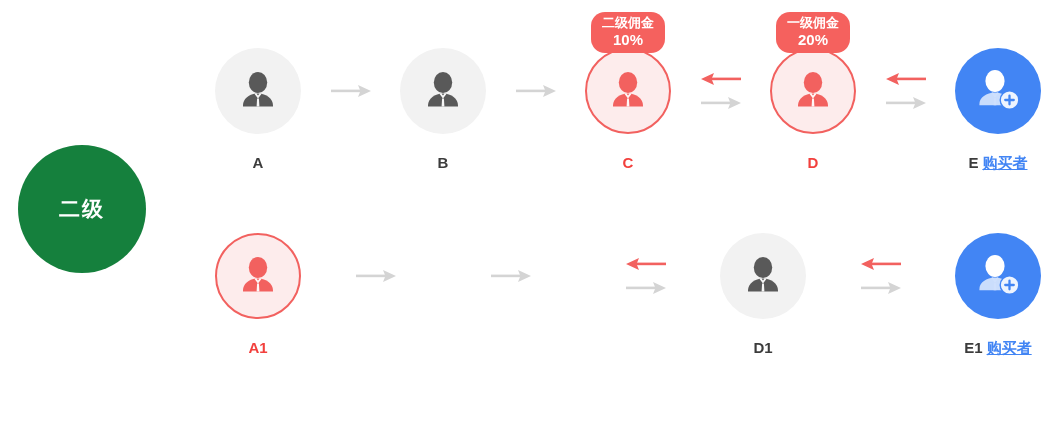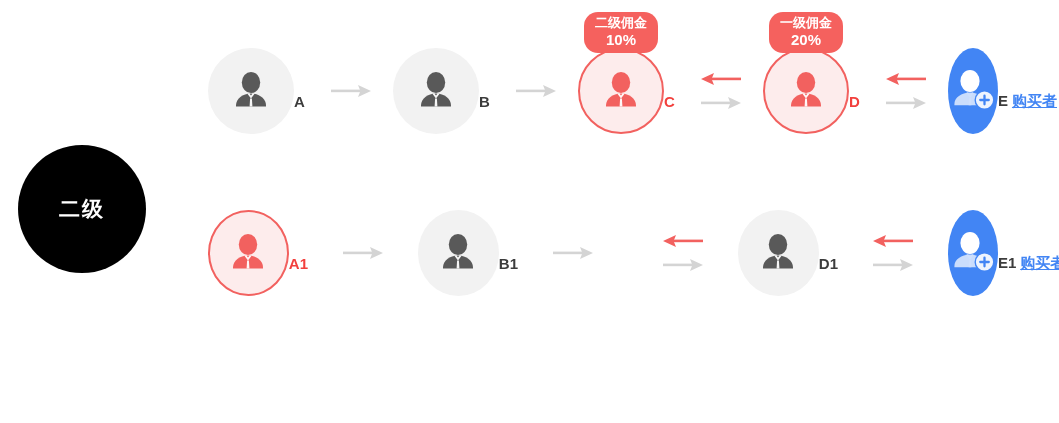--- a/index.html
+++ b/index.html
@@ -16,21 +16,21 @@
   }
 
   
   .level-circle {
     position: absolute;
     left: 18px;
     top: 145px;
     width: 128px;
     height: 128px;
     border-radius: 50%;
-    background: #000000;
+    background: #15803d;
     display: flex;
     align-items: center;
     justify-content: center;
     text-align: center;
   }
   .level-circle .level-text {
     color: #ffffff;
     font-size: 21px;
     font-weight: bold;
     letter-spacing: 2px;
@@ -39,27 +39,28 @@
   
   .flow-row {
     position: absolute;
     left: 208px;
     width: 840px;
     height: 160px;
     display: flex;
     align-items: flex-start;
   }
   #row-1 { top: 48px; }
-  #row-2 { top: 210px; }
+  #row-2 { top: 233px; }
 
   .node {
     position: relative;
     width: 100px;
     flex: 0 0 100px;
     display: flex;
+    flex-direction: column;
     align-items: center;
   }
 
   
   .disc {
     position: relative;
     width: 86px;
     height: 86px;
     border-radius: 50%;
     display: flex;
@@ -293,33 +294,20 @@
     <div class="connector single">
       <div class="arrow-row">
         <svg width="40" height="14" viewBox="0 0 40 14" aria-hidden="true">
           <g>
             <rect x="0" y="5.6" width="31" height="2.6" fill="#d4d4d4"></rect>
             <path d="M40 7 L27 1 L29.4 7 L27 13 Z" fill="#d4d4d4"></path>
           </g>
         </svg>
       </div>
     </div>
-    <div class="node">
-      <div class="disc grey">
-        <span>
-          <svg width="44" height="44" viewBox="0 0 44 44" aria-hidden="true">
-            <ellipse cx="22" cy="13.5" rx="9.2" ry="10.6" fill="#595959"></ellipse>
-            <path d="M22 24.5c-8.4 0-15 5.4-15 11.8v1.2h30v-1.2c0-6.4-6.6-11.8-15-11.8z" fill="#595959"></path>
-            <path d="M18.6 24.9 L22 29.4 L25.4 24.9 L23.9 24.1 L22 26.6 L20.1 24.1 Z" fill="#ffffff" opacity="0.95"></path>
-            <path d="M21.1 29.6 h1.8 l0.5 7.9 h-2.8 z" fill="#ffffff" opacity="0.95"></path>
-          </svg>
-        </span>
-      </div>
-      <div class="caption"><span class="cap-main dark">B1</span></div>
-    </div>
     <div class="connector single">
       <div class="arrow-row">
         <svg width="40" height="14" viewBox="0 0 40 14" aria-hidden="true">
           <g>
             <rect x="0" y="5.6" width="31" height="2.6" fill="#d4d4d4"></rect>
             <path d="M40 7 L27 1 L29.4 7 L27 13 Z" fill="#d4d4d4"></path>
           </g>
         </svg>
       </div>
     </div>

